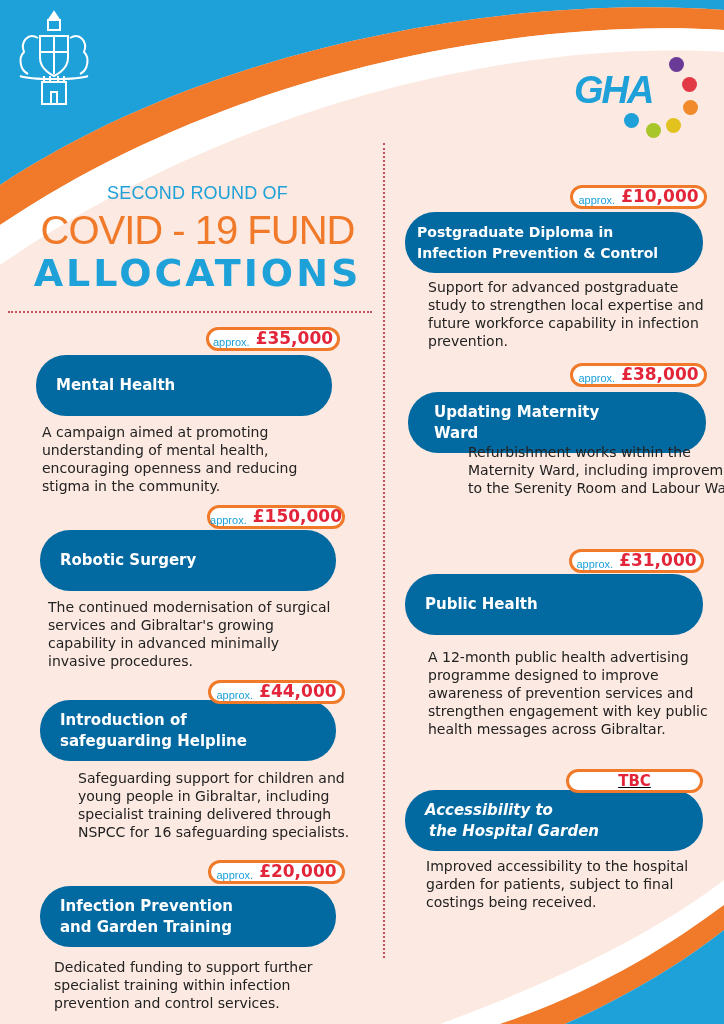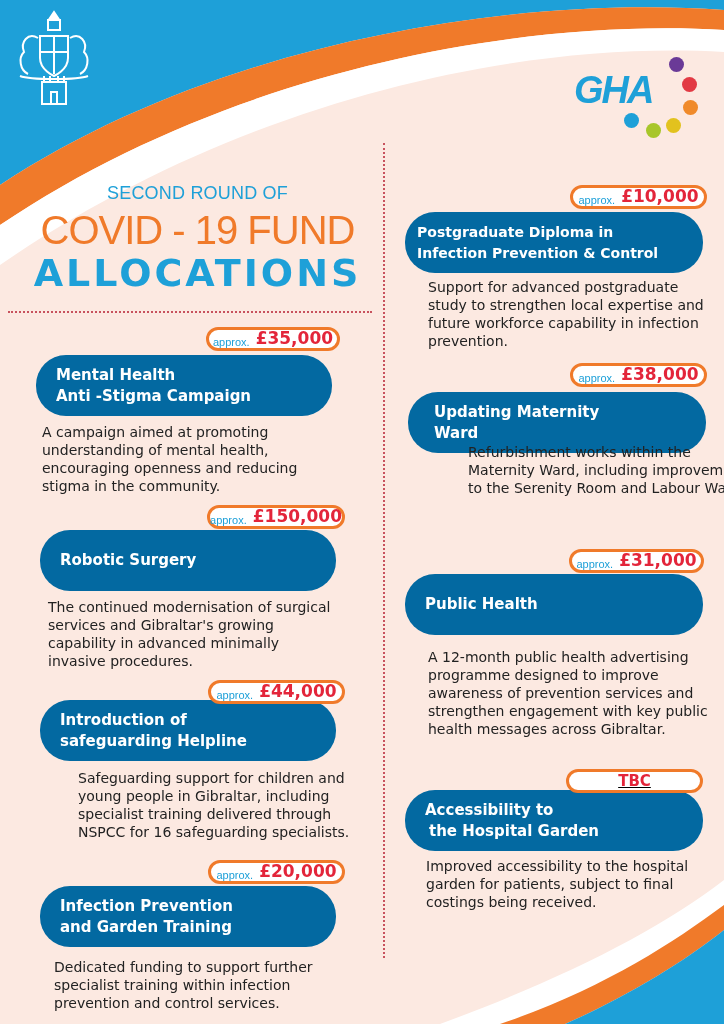--- a/index.html
+++ b/index.html
@@ -66,21 +66,20 @@
   <div class="t3">ALLOCATIONS</div>
 </div>
 
 <div class="hdiv"></div>
 <div class="vdiv"></div>
 
 <div class="card">
   <div class="pill" style="left:36px;top:355px;width:296px;height:61px;">
     <div>
         <div>Mental Health</div>
-        <div>Anti -Stigma Campaign</div>
       </div>
   </div>
   <div class="badge" style="left:206px;top:327px;width:134px;">
     <span class="approx">approx.</span>
     <span class="amount">£35,000</span>
   </div>
   <div class="desc" style="left:42px;top:423px;width:280px;">A campaign aimed at promoting understanding of mental health, encouraging openness and reducing stigma in the community.</div>
 </div>
 
 <div class="card">
@@ -159,21 +158,21 @@
       </div>
   </div>
   <div class="badge" style="left:569px;top:549px;width:135px;">
     <span class="approx">approx.</span>
     <span class="amount">£31,000</span>
   </div>
   <div class="desc" style="left:428px;top:648px;width:285px;">A 12-month public health advertising programme designed to improve awareness of prevention services and strengthen engagement with key public health messages across Gibraltar.</div>
 </div>
 
 <div class="card">
-  <div class="pill" style="left:405px;top:790px;width:298px;height:61px;">
+  <div class="pill" style="left:405px;top:790px;width:298px;height:61px;font-style:italic;">
     <div>
         <div>Accessibility to</div>
         <div style="padding-left:4px">the Hospital Garden</div>
       </div>
   </div>
   <div class="badge" style="left:566px;top:769px;width:137px;text-decoration:underline;">
     <span class="amount" style="font-size:15px;">TBC</span>
   </div>
   <div class="desc" style="left:426px;top:857px;width:280px;">Improved accessibility to the hospital garden for patients, subject to final costings being received.</div>
 </div>

